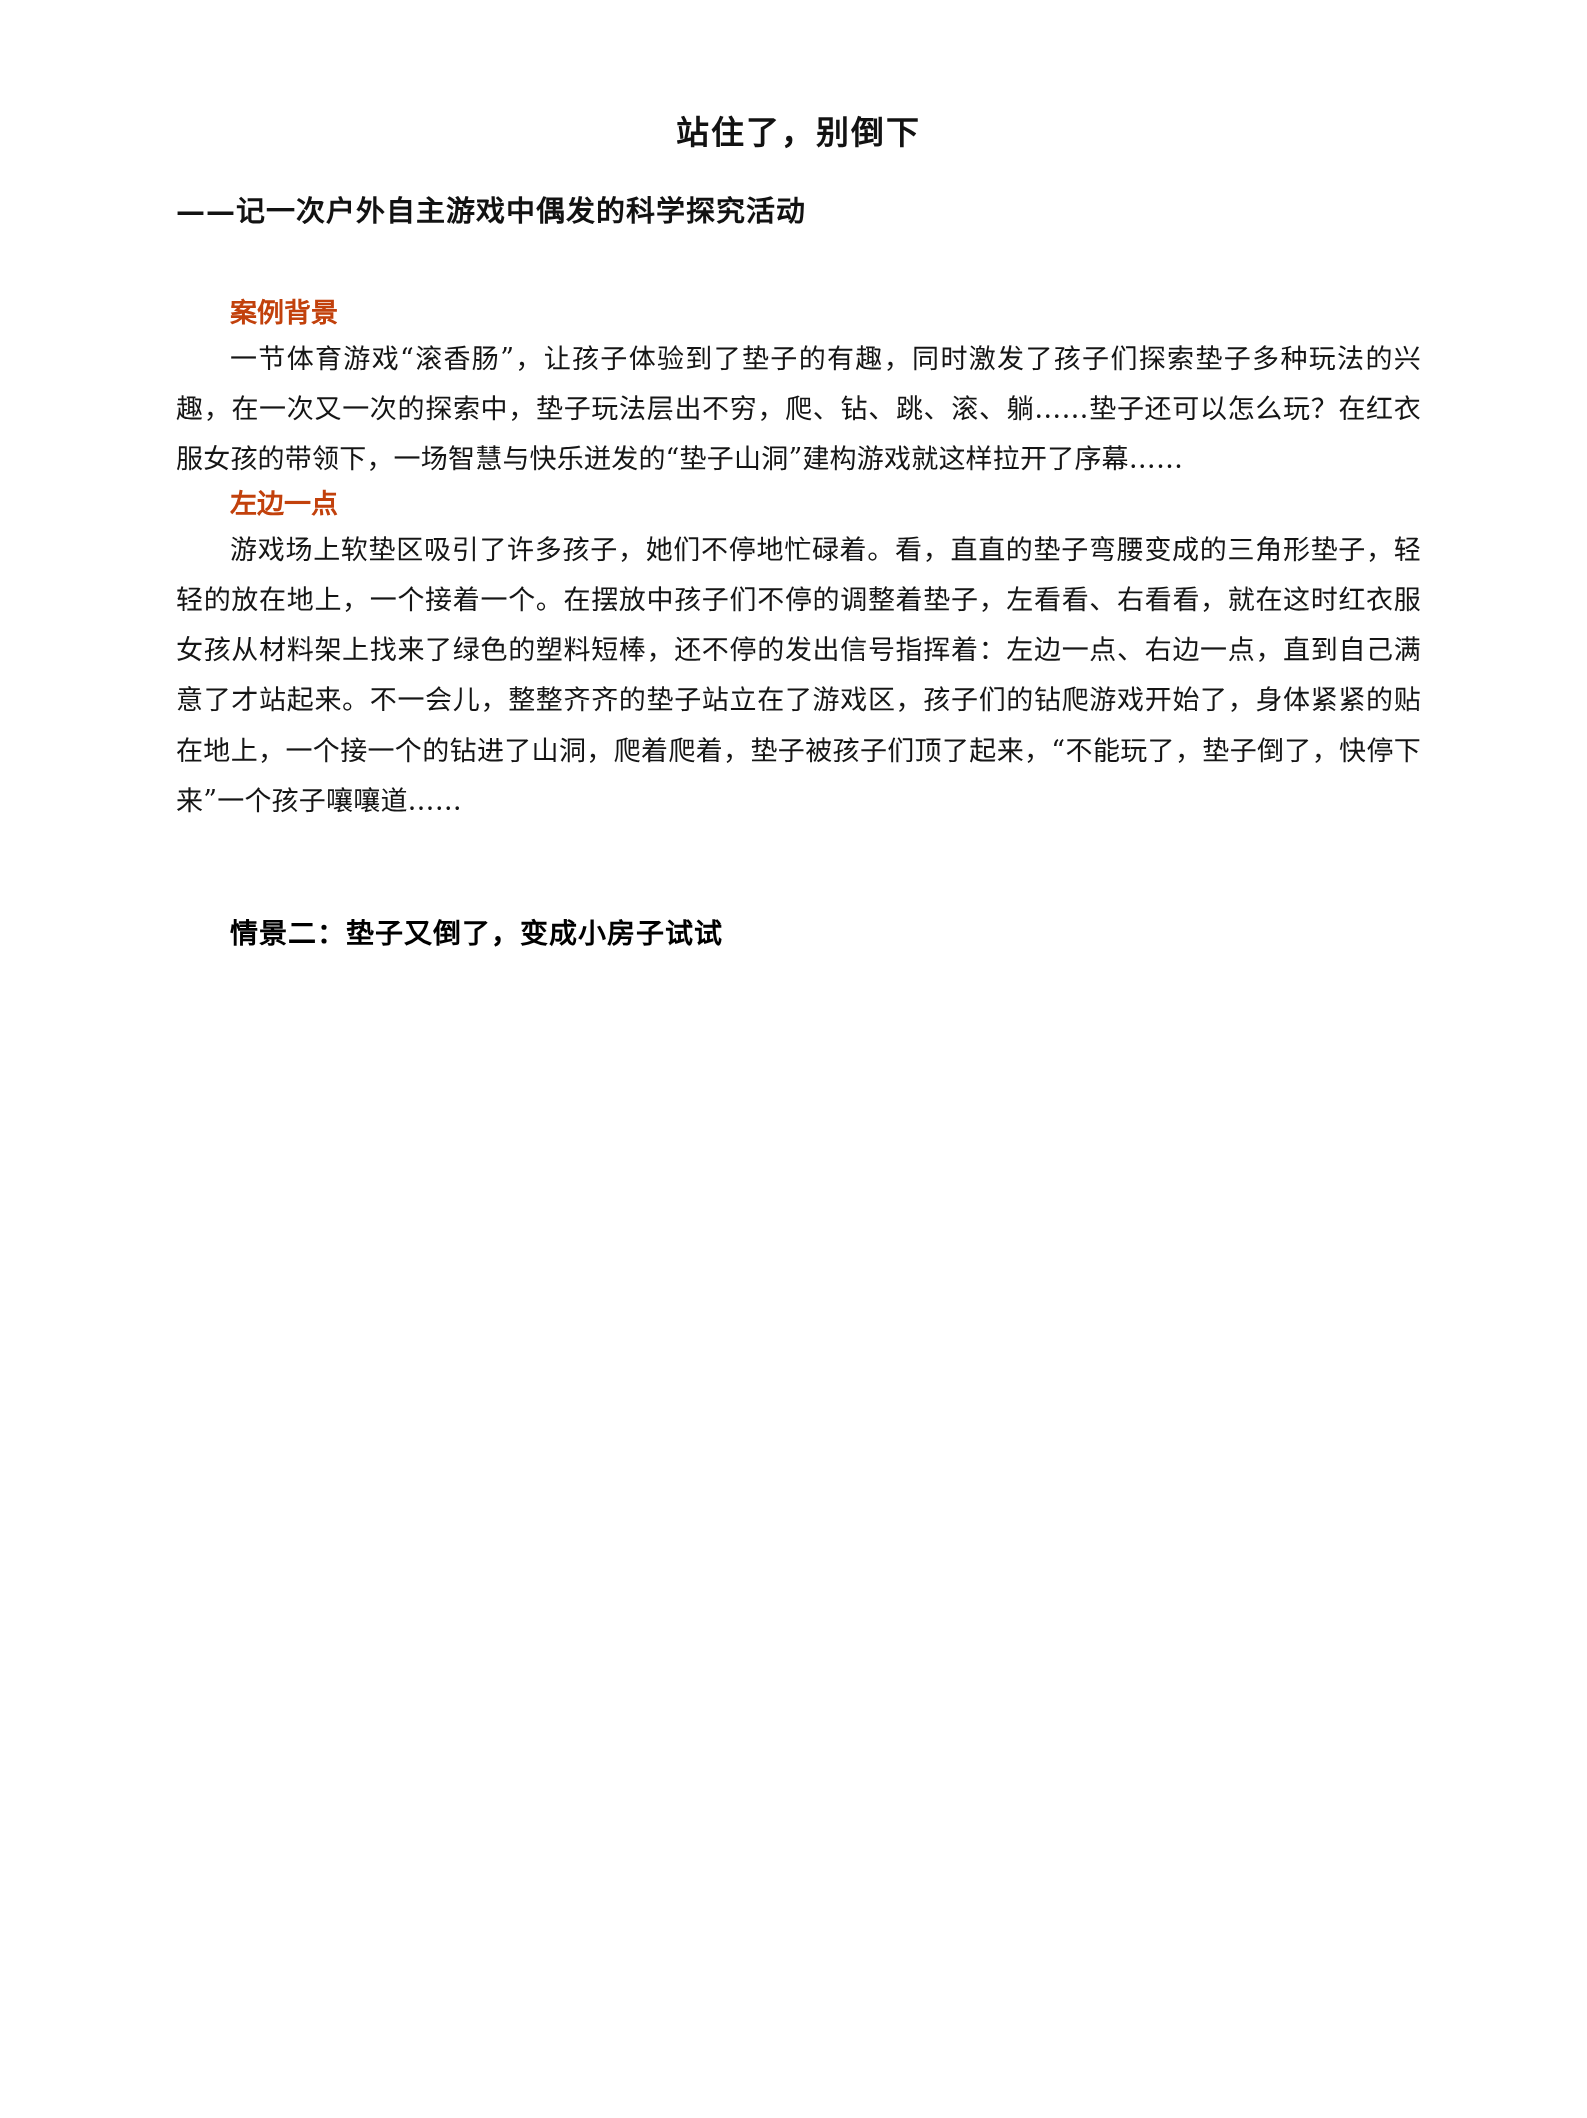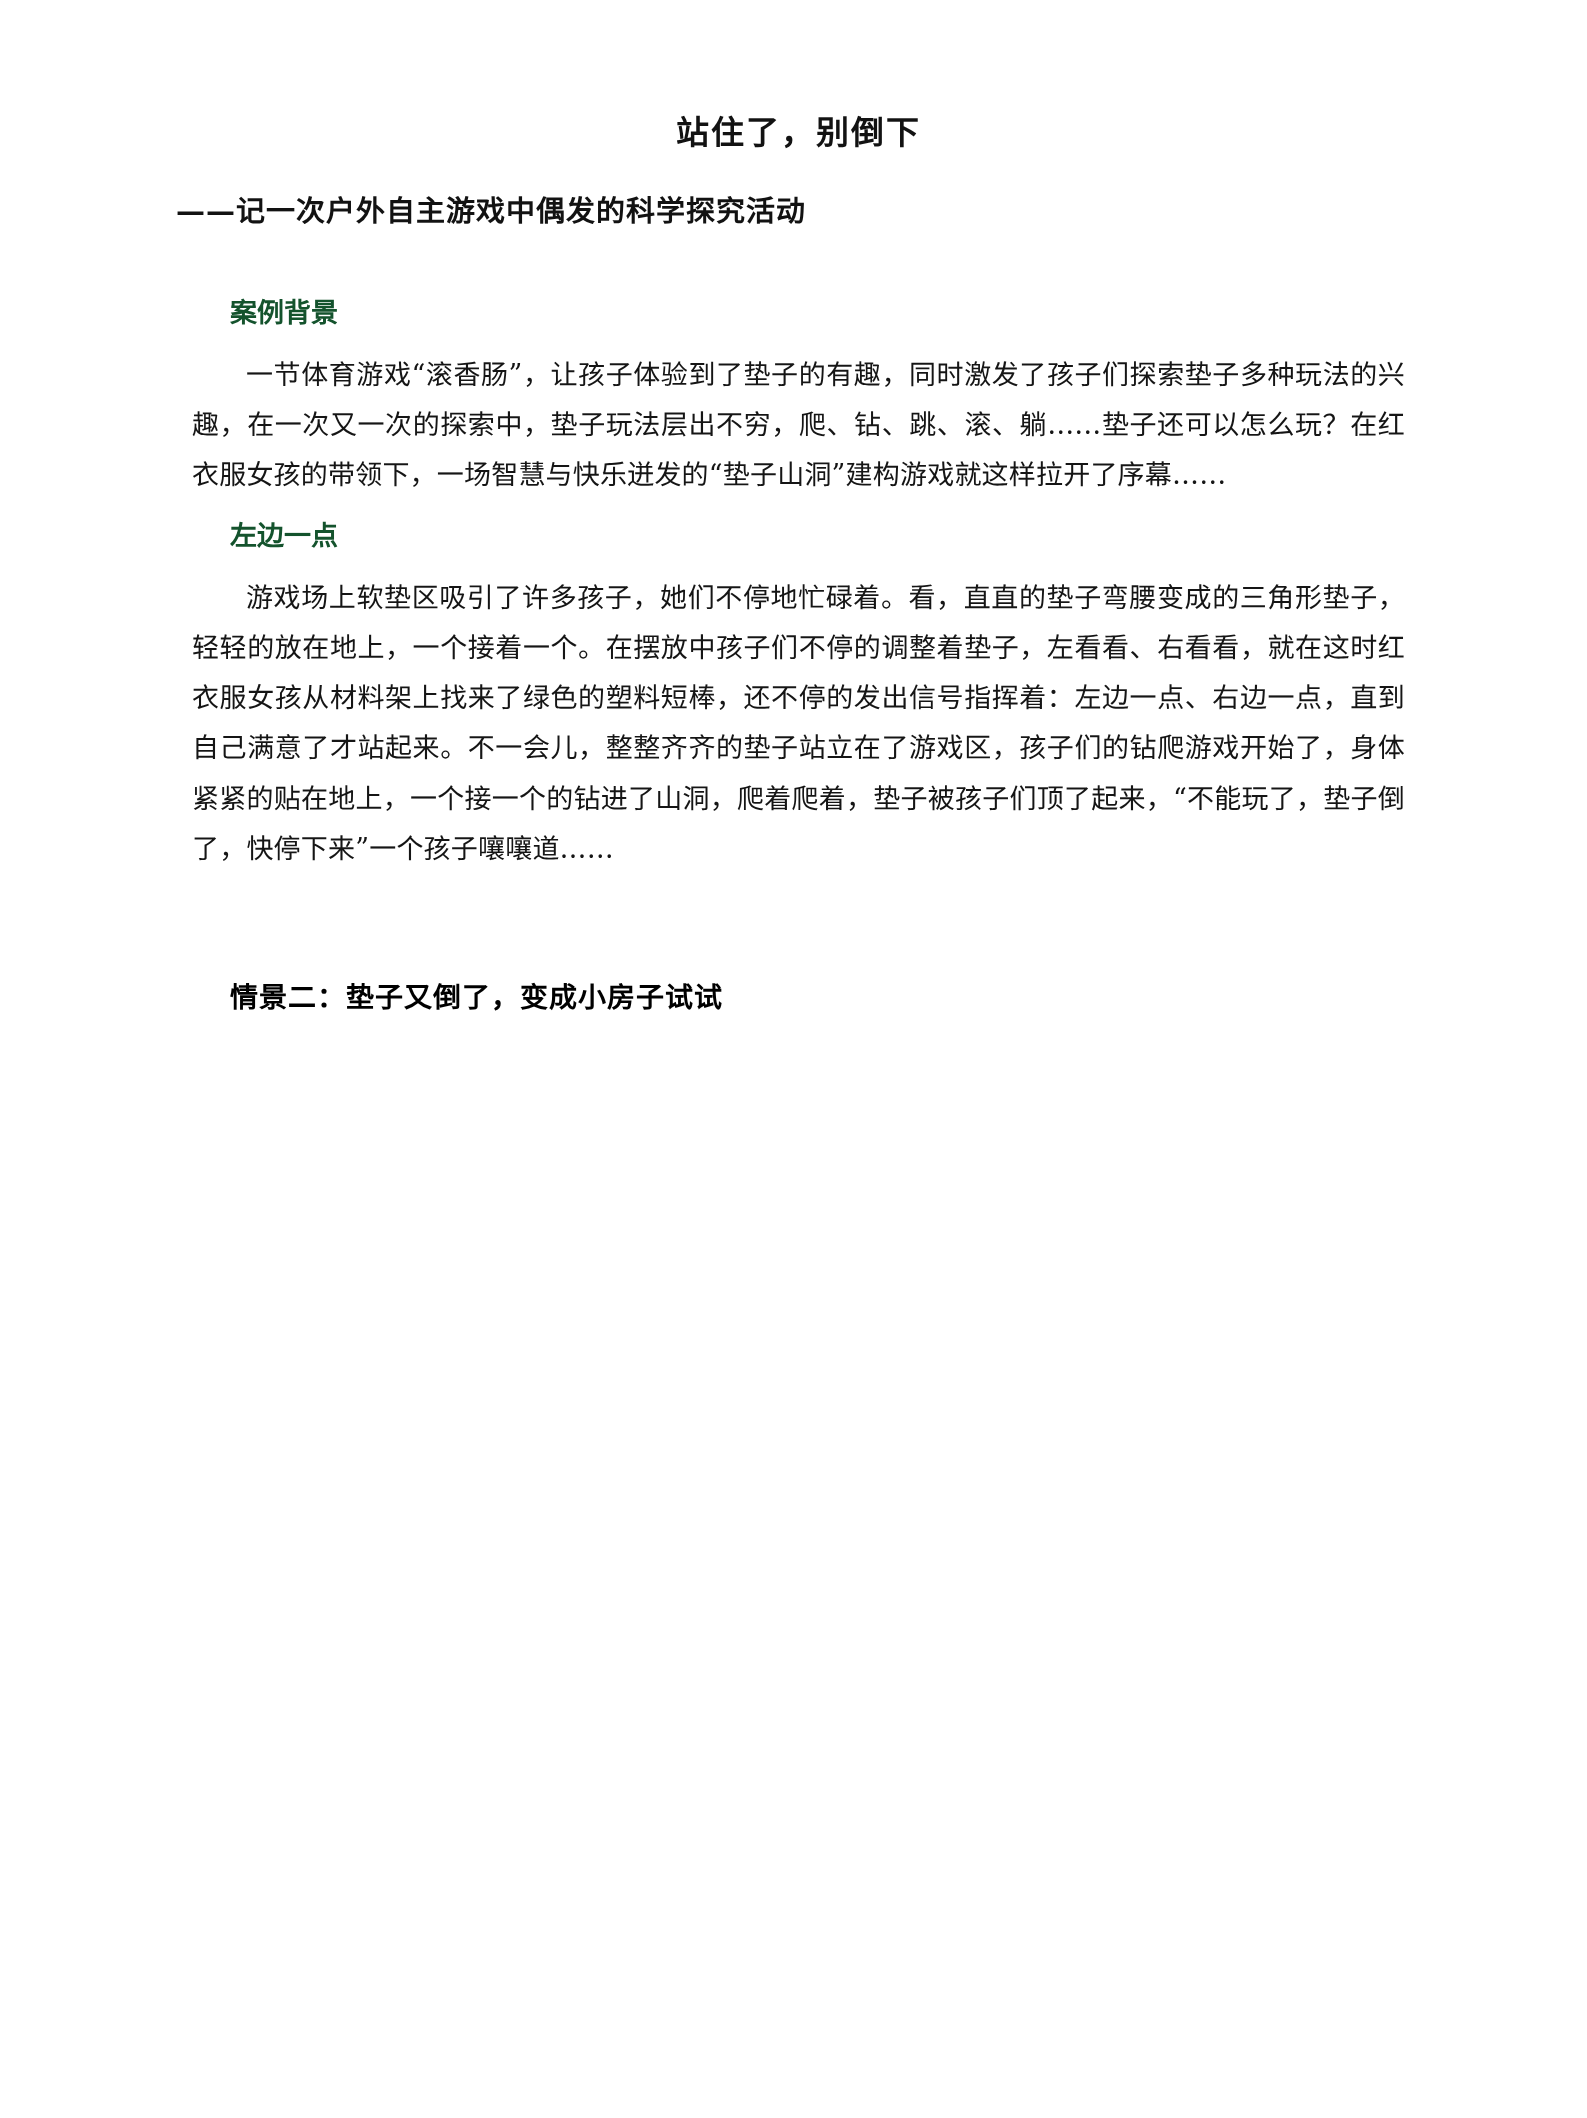--- a/index.html
+++ b/index.html
@@ -47,35 +47,35 @@
     padding-top: 32px;
     line-height: 1.5;
     color: #121212;
   }
   .section-heading {
     font-size: 27px;
     font-weight: bold;
     margin: 0;
     padding-left: 54px;
     line-height: 1.5;
-    color: #14532d;
+    color: #c2410c;
   }
   .scene-heading {
     font-size: 28px;
     font-weight: bold;
     margin: 0;
     padding-left: 54px;
     line-height: 1.6;
     letter-spacing: 1px;
     color: #000000;
   }
   .para {
     font-size: 27px;
     line-height: 1.86;
-    margin: 16px;
+    margin: 0;
     text-align: justify;
     text-justify: inter-ideograph;
     text-indent: 2em;
     color: #151515;
     letter-spacing: 0.2px;
   }
   .gap-md { height: 34px; }
   .gap-lg { height: 52px; }
   .gap-xl { height: 60px; }
 </style>

